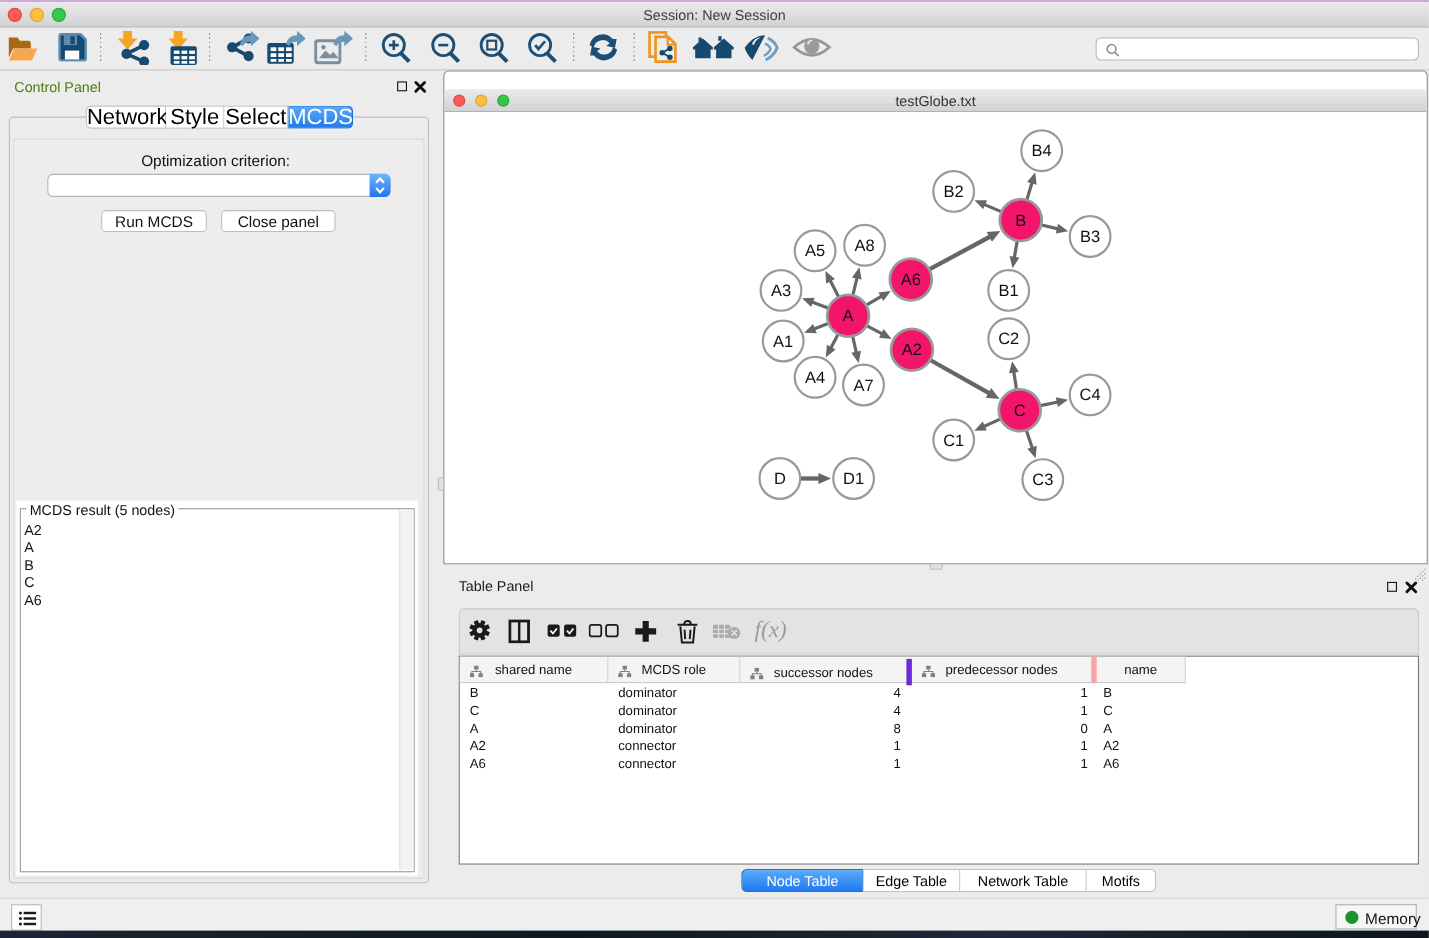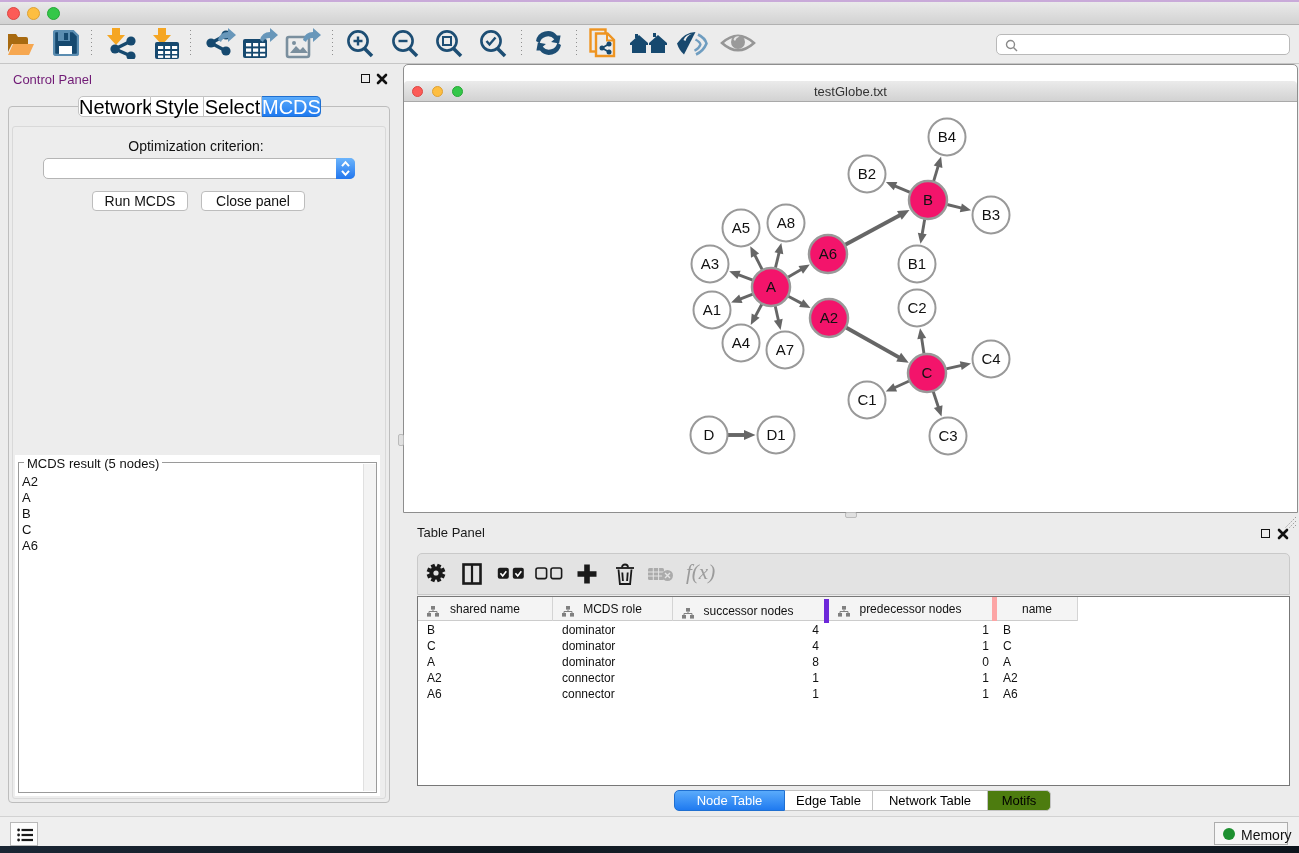--- a/index.html
+++ b/index.html
@@ -6,20 +6,21 @@
 body{font-family:"Liberation Sans",sans-serif;background:#ececec;position:relative;}
 .abs{position:absolute;}
 </style></head>
 <body>
 
 <div class="abs" style="left:0;top:0;width:1299px;height:2px;background:#c9aad9;"></div>
 <div class="abs" style="left:0;top:2px;width:1299px;height:23px;background:linear-gradient(#eaeaea,#d2d2d2);border-bottom:1px solid #b1b1b1;">
  <div class="abs" style="left:7px;top:5px;width:13px;height:13px;border-radius:50%;background:#fc5b57;border:1px solid #dd4742;"></div>
  <div class="abs" style="left:27px;top:5px;width:13px;height:13px;border-radius:50%;background:#fdbe41;border:1px solid #dfa133;"></div>
  <div class="abs" style="left:47px;top:5px;width:13px;height:13px;border-radius:50%;background:#34c749;border:1px solid #27a737;"></div>
+ <div style="text-align:center;font-size:13px;color:#404040;padding-top:4px;">Session: New Session</div>
 </div>
 
 <div class="abs" style="left:0;top:0;width:1299px;height:62px;">
 <div class="abs" style="left:91px;top:30px;width:1px;height:27px;background-image:repeating-linear-gradient(#909090 0 1.5px,transparent 1.5px 4px);"></div>
     <div class="abs" style="left:190px;top:30px;width:1px;height:27px;background-image:repeating-linear-gradient(#909090 0 1.5px,transparent 1.5px 4px);"></div>
     <div class="abs" style="left:332px;top:30px;width:1px;height:27px;background-image:repeating-linear-gradient(#909090 0 1.5px,transparent 1.5px 4px);"></div>
     <div class="abs" style="left:521px;top:30px;width:1px;height:27px;background-image:repeating-linear-gradient(#909090 0 1.5px,transparent 1.5px 4px);"></div>
     <div class="abs" style="left:576px;top:30px;width:1px;height:27px;background-image:repeating-linear-gradient(#909090 0 1.5px,transparent 1.5px 4px);"></div>
 <div class="abs" style="left:0;top:63px;width:1299px;height:1px;background:#c6c6c6;"></div>
 <svg class="abs" style="left:6px;top:30px;" width="30" height="27" viewBox="0 0 30 27">
@@ -143,21 +144,21 @@
 </svg>
 <div class="abs" style="left:996px;top:34px;width:294px;height:21px;background:#fff;border:1px solid #b9b9b9;border-radius:5px;">
 <svg class="abs" style="left:8px;top:4px;" width="14" height="14" viewBox="0 0 14 14">
         <circle cx="5.5" cy="5.5" r="4" fill="none" stroke="#8a8a8a" stroke-width="1.4"></circle>
         <line x1="8.5" y1="8.5" x2="12" y2="12" stroke="#8a8a8a" stroke-width="1.4"></line>
       </svg>
 </div>
 </div>
 
 <div class="abs" style="left:0;top:62px;width:392px;height:754px;">
-  <div class="abs" style="left:13px;top:10px;font-size:13px;color:#701a75;">Control Panel</div>
+  <div class="abs" style="left:13px;top:10px;font-size:13px;color:#4d7c0f;">Control Panel</div>
   <div class="abs" style="left:361px;top:12px;width:9px;height:9px;border:1.5px solid #111;"></div>
   <svg class="abs" style="left:376px;top:11px;" width="12" height="12" viewBox="0 0 12 12">
       <path d="M2 2 L10 10 M10 2 L2 10" stroke="#111" stroke-width="2.6" stroke-linecap="round"></path>
     </svg>
 
   <div class="abs" style="left:8px;top:44px;width:382px;height:697px;border:1px solid #bdbdbd;border-radius:4px;background:#ececec;"></div>
   <div class="abs" style="left:12px;top:64px;width:374px;height:673px;border:1px solid #d9d9d9;border-radius:3px;background:#ededed;"></div>
 
   <div class="abs" style="left:78px;top:34px;height:21px;display:flex;font-size:20px;text-align:center;">
     <div style="width:73px;background:#fff;border:1px solid #c3c3c3;border-radius:5px 0 0 5px;line-height:20px;">Network</div>
@@ -438,21 +439,21 @@
     <span class="abs" style="left:255px;top:2px;width:146px;text-align:right;">1</span>
     <span class="abs" style="left:411px;top:2px;width:160px;text-align:right;">1</span>
     <span class="abs" style="left:585px;top:2px;">A6</span>
       </div>
   </div>
 
   <div class="abs" style="left:271px;top:270px;height:21px;display:flex;font-size:13px;text-align:center;">
     <div style="width:111px;background:linear-gradient(#5aabfb,#1f7af0);color:#fff;border:1px solid #1f6fd0;border-radius:5px 0 0 5px;line-height:20px;">Node Table</div>
     <div style="width:88px;background:#fff;border:1px solid #c3c3c3;border-left:none;line-height:20px;">Edge Table</div>
     <div style="width:115px;background:#fff;border:1px solid #c3c3c3;border-left:none;line-height:20px;">Network Table</div>
-    <div style="width:63px;background:#4d7c0f;border:1px solid #c3c3c3;border-left:none;border-radius:0 5px 5px 0;line-height:20px;">Motifs</div>
+    <div style="width:63px;background:#ffffff;border:1px solid #c3c3c3;border-left:none;border-radius:0 5px 5px 0;line-height:20px;">Motifs</div>
   </div>
 </div>
 
 <div class="abs" style="left:0;top:816px;width:1299px;height:30px;background:#efefef;border-top:1px solid #d2d2d2;">
   <div class="abs" style="left:10px;top:5px;width:28px;height:24px;background:#fdfdfd;border:1px solid #b9b9b9;">
     <svg class="abs" style="left:6px;top:5px;" width="16" height="14" viewBox="0 0 16 14">
         <g fill="#1a1a1a">
           <circle cx="1.6" cy="2" r="1.4"></circle>
           <circle cx="1.6" cy="7" r="1.4"></circle>
           <circle cx="1.6" cy="12" r="1.4"></circle>

